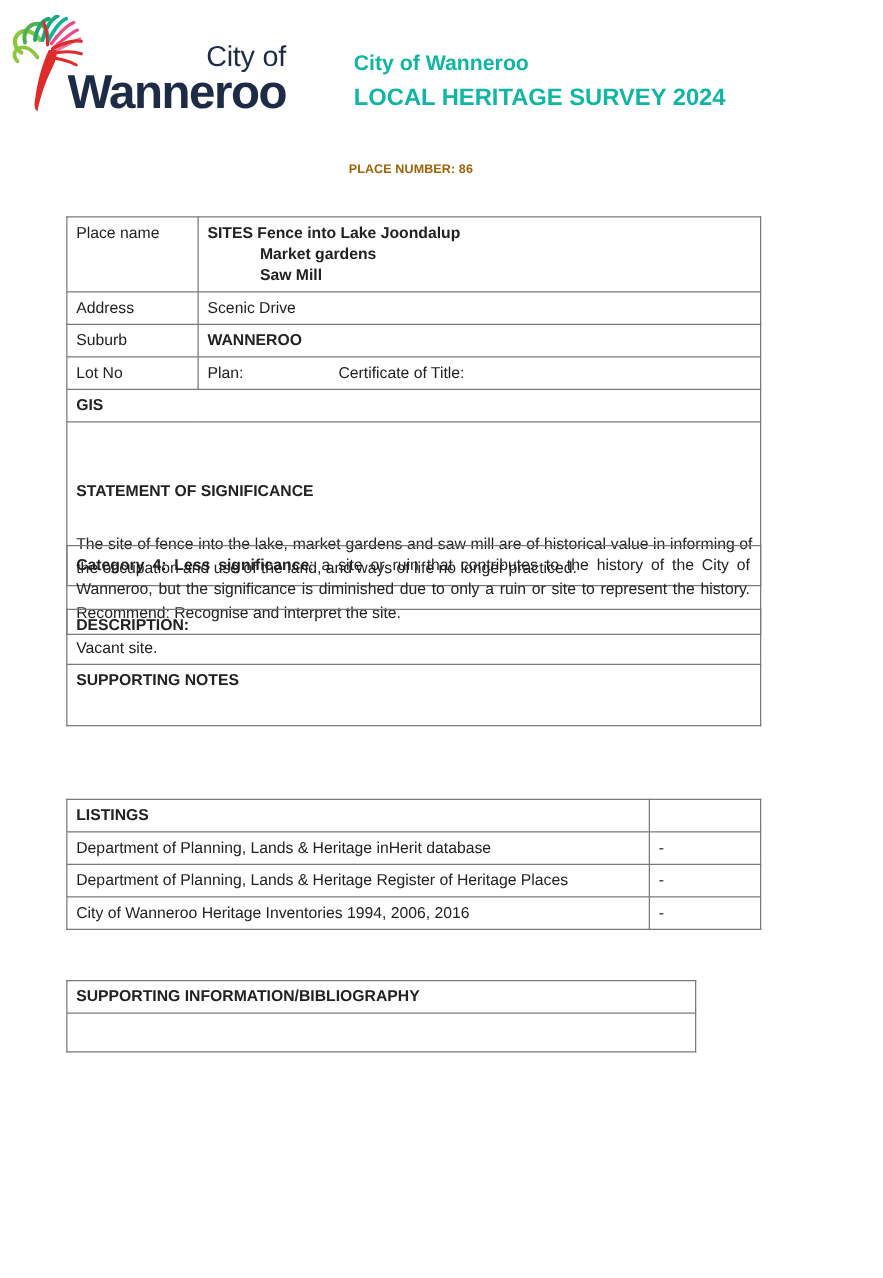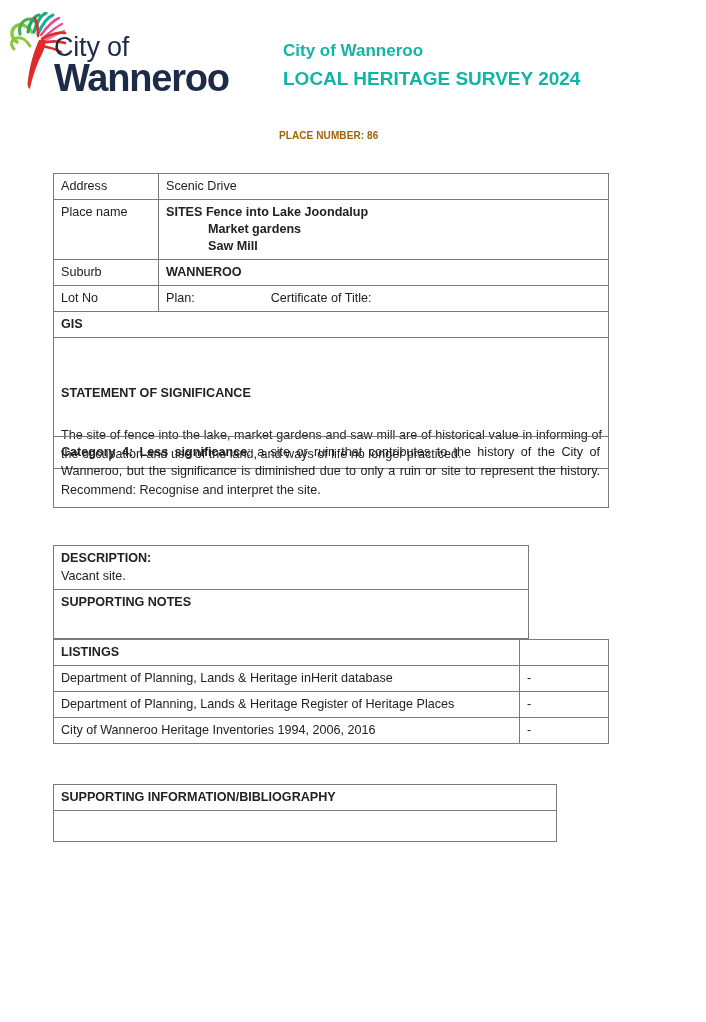--- a/index.html
+++ b/index.html
@@ -39,24 +39,25 @@
     height: 78px;
   }
   .logo-text {
     position: absolute;
     left: 46px;
     top: 22px;
     line-height: 1;
     color: #1d2b47;
   }
   .logo-city {
-    font-size: 27px;
+    font-size: 23px;
     font-weight: 400;
     letter-spacing: -0.2px;
     display: block;
+    text-align: right;
   }
   .logo-wanneroo {
     font-size: 38px;
     font-weight: 700;
     letter-spacing: -1.2px;
     display: block;
     margin-top: -2px;
   }
 
   .hdr-lines {
@@ -127,22 +128,22 @@
   #category-table {
     left: 53px;
     top: 436px;
     width: 556px;
   }
   #category-table td { line-height: 19px; padding: 6px 8px 7px 7px; }
 
   
   #description-table {
     left: 53px;
-    top: 545px;
-    width: 476px;
+    top: 487px;
+    width: 556px;
   }
   #description-table td { padding: 4px 6px 4px 7px; }
   .desc-body { padding-top: 1px; }
   .hist-cell { height: 40px; }
 
   
   #listings-table {
     left: 53px;
     top: 639px;
     width: 556px;
@@ -197,32 +198,32 @@
   <div class="place-number">PLACE NUMBER: 86</div>
 </div>
 
 <table class="doc-table" id="details-table">
   <colgroup>
       <col class="lbl-col">
       <col>
     </colgroup>
   <tbody>
     <tr>
-      <td>Address</td>
-      <td>Scenic Drive</td>
-    </tr>
-    <tr>
       <td>Place name</td>
       <td>
         <div class="placename-line1">SITES Fence into Lake Joondalup</div>
         <div class="placename-indent">Market gardens</div>
         <div class="placename-indent">Saw Mill</div>
       </td>
     </tr>
     <tr>
+      <td>Address</td>
+      <td>Scenic Drive</td>
+    </tr>
+    <tr>
       <td>Suburb</td>
       <td class="b">WANNEROO</td>
     </tr>
     <tr>
       <td>Lot No</td>
       <td class="plan-row">
         <span class="plan-label">Plan:</span><span class="cot-label">Certificate of Title:</span>
       </td>
     </tr>
     <tr>

